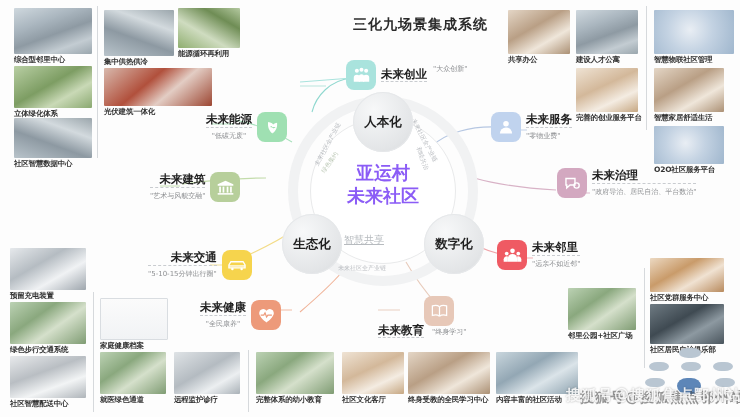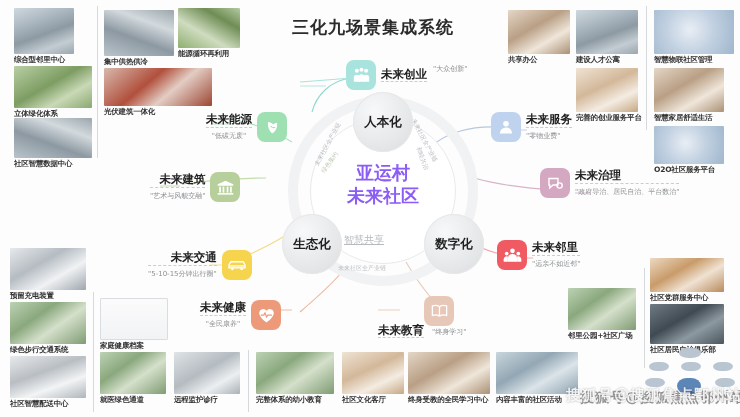--- a/index.html
+++ b/index.html
@@ -5,22 +5,22 @@
   html,body{margin:0;padding:0;}
   body{
     width:740px;height:417px;overflow:hidden;position:relative;
     background:#ffffff;
     font-family:"DejaVu Sans","Liberation Sans",sans-serif;
   }
   #stage{position:absolute;left:0;top:0;width:740px;height:417px;overflow:hidden;background:#fdfdfd;}
 
   
   .title{
-    position:absolute;left:258px;top:16px;width:230px;text-align:center;
-    font-size:17px;font-weight:bold;color:#2b2b2b;letter-spacing:1px;
+    position:absolute;left:258px;top:16px;width:230px;text-align:right;
+    font-size:14px;font-weight:bold;color:#2b2b2b;letter-spacing:1px;
   }
 
   
   .card{position:absolute;}
   .ph{width:100%;height:100%;border-radius:1px;background-size:cover;background-position:center;}
   .cap{
     font-size:7.5px;color:#333;margin-top:1px;white-space:nowrap;
     font-weight:bold;letter-spacing:-0.2px;
   }
 
@@ -131,21 +131,21 @@
       <path d="M590,193 L575,193" stroke="#e0c2d2"></path>
       <path d="M533,258 L520,258" stroke="#f4b5b9"></path>
       <path d="M378,310 L400,310" stroke="#ecd4c6"></path>
       <path d="M265,310 L292,310" stroke="#f3c2ab"></path>
       <path d="M210,265 L232,265" stroke="#f5e29f"></path>
       <path d="M160,186 L180,186" stroke="#cde3ba"></path>
       <path d="M212,124 L234,124" stroke="#bde9c9"></path>
     </g>
   </svg>
 
-  <div class="card" style="left:14px;top:8px;width:60px;height:46px;">
+  <div class="card" style="left:14px;top:8px;width:78px;height:46px;">
     <div class="ph t-city"></div>
     <div class="cap">综合型邻里中心</div>
   </div>
   <div class="card" style="left:14px;top:66px;width:78px;height:42px;">
     <div class="ph t-green"></div>
     <div class="cap">立体绿化体系</div>
   </div>
   <div class="card" style="left:14px;top:118px;width:78px;height:40px;">
     <div class="ph t-city2"></div>
     <div class="cap">社区智慧数据中心</div>
@@ -324,21 +324,21 @@
           </g>
         </svg>
     </div>
     <div class="node-txt" style="margin-left:5px;">
       <div class="node-name">未来服务</div>
       <div class="node-rule"></div>
       <div class="node-sub">"零物业费"</div>
     </div>
   </div>
 
-  <div class="node" style="left:540px;top:168px;">
+  <div class="node" style="left:557px;top:168px;">
     <div class="node-icon" style="background:#d3a8c0;">
       <svg width="19" height="18" viewBox="0 0 22 22">
           <g fill="none" stroke="#fff" stroke-width="1.7">
             <path d="M3 5.5h11v8H8l-4 3.5v-3.5H3z"></path>
             <circle cx="16" cy="14" r="3.2"></circle>
           </g>
         </svg>
     </div>
     <div class="node-txt" style="margin-left:5px;">
       <div class="node-name">未来治理</div>

